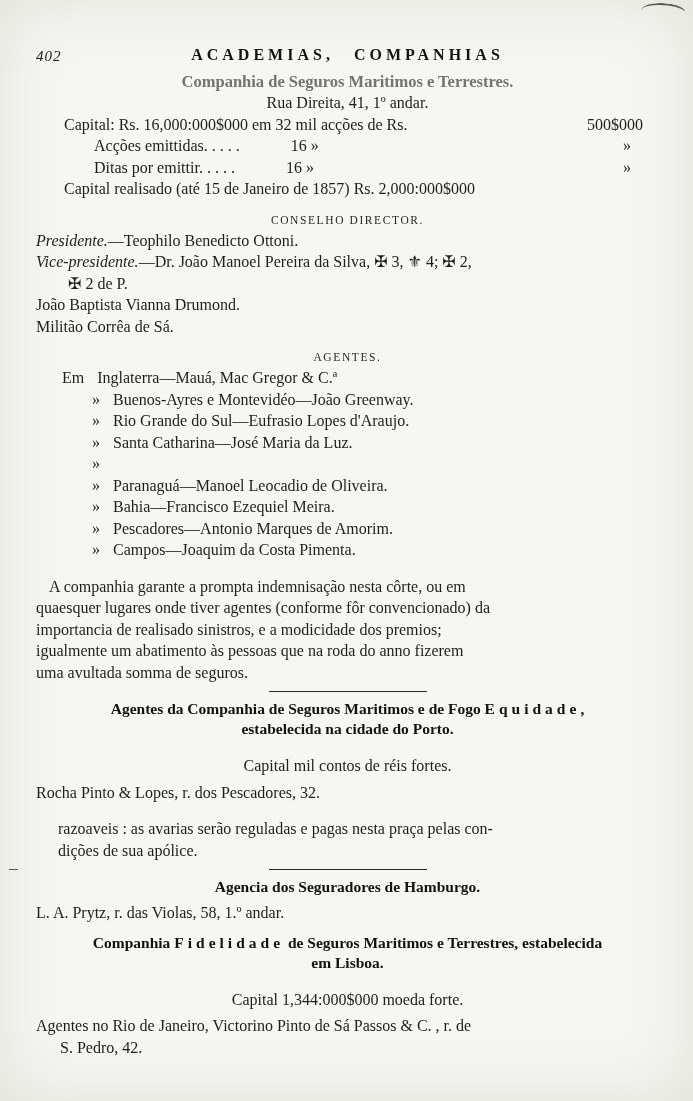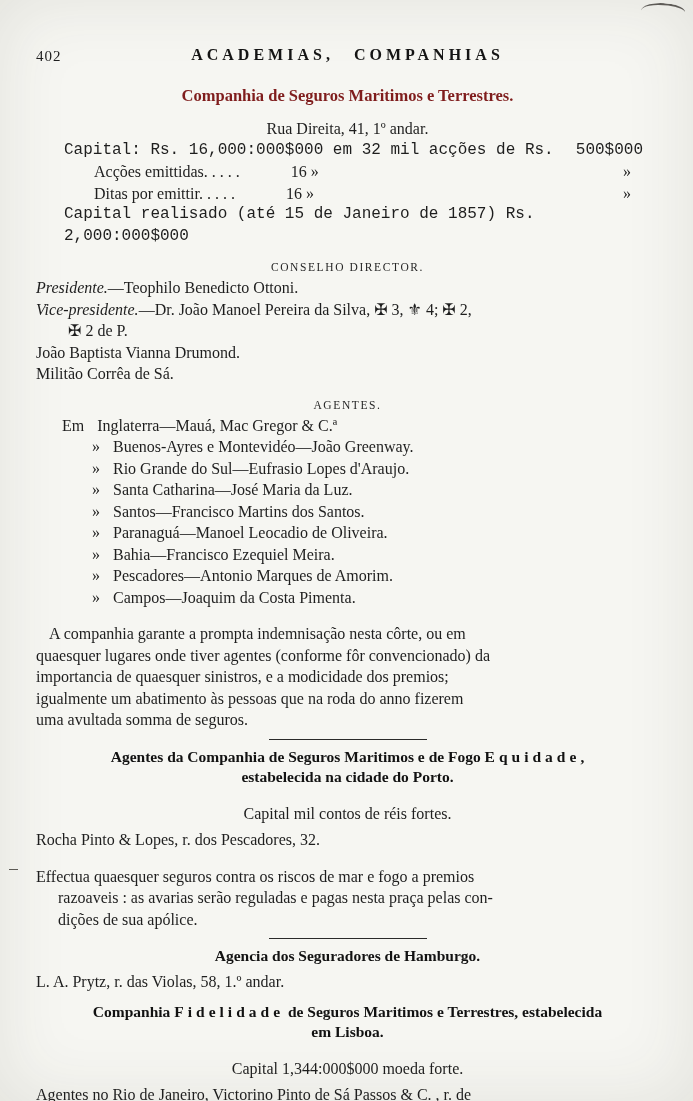--- a/index.html
+++ b/index.html
@@ -11,33 +11,33 @@
     box-shadow: inset 0 0 70px rgba(60,55,40,0.10);
     font-family:"Liberation Serif", serif;
     color:#1e1e1e;
     overflow:hidden;
   }
   .content { padding:46px 34px 0 36px; }
   .line { line-height:21.5px; min-height:21.5px; font-size:16px; }
 
   
   .topline { position:relative; height:24px; }
-  .pagenum { position:absolute; left:0; top:2px; font-size:15px; letter-spacing:1px; }
+  .pagenum { position:absolute; left:0; top:2px; font-size:15px; letter-spacing:1px;font-style:italic; }
   .running-header {
     text-align:center; font-weight:bold; font-size:16px;
     letter-spacing:4px; word-spacing:12px; color:#141414;
   }
 
-  .h-title { text-align:center; font-weight:bold; font-size:16.5px; margin-top:16px; color:#7f1d1d; }
+  .h-title { text-align:center; font-weight:bold; font-size:16.5px; margin-top:2px; color:#737373; }
   .center { text-align:center; }
-  .address { margin-top:12px; }
+  .address { margin-top:0; }
 
   
   .cap-row { display:flex; align-items:baseline; }
-  .cap-main { padding-left:28px;font-family:Liberation Mono, monospace; }
+  .cap-main { padding-left:28px; }
   .cap-main .cap-val { margin-left:auto; padding-right:16px; }
   .cap-sub { padding-left:58px;gap:48px; }
   .cap-num { margin-left:3px; }
   .cap-right { margin-left:auto; padding-right:28px; }
 
   .smallcaps-heading {
     text-align:center; font-size:11.5px; letter-spacing:1.6px;
     color:#262626; margin-top:12px; margin-bottom:2px; line-height:16px;
   }
 
@@ -137,21 +137,20 @@
     <div class="line agent-row agent-sub">
       <span class="marker">»</span>
       <span>Rio Grande do Sul—Eufrasio Lopes d'Araujo.</span>
     </div>
     <div class="line agent-row agent-sub">
       <span class="marker">»</span>
       <span>Santa Catharina—José Maria da Luz.</span>
     </div>
     <div class="line agent-row agent-sub">
       <span class="marker">»</span>
-      <span>Santos—Francisco Martins dos Santos.</span>
     </div>
     <div class="line agent-row agent-sub">
       <span class="marker">»</span>
       <span>Paranaguá—Manoel Leocadio de Oliveira.</span>
     </div>
     <div class="line agent-row agent-sub">
       <span class="marker">»</span>
       <span>Bahia—Francisco Ezequiel Meira.</span>
     </div>
     <div class="line agent-row agent-sub">
@@ -159,36 +158,35 @@
       <span>Pescadores—Antonio Marques de Amorim.</span>
     </div>
     <div class="line agent-row agent-sub">
       <span class="marker">»</span>
       <span>Campos—Joaquim da Costa Pimenta.</span>
     </div>
 
     <div class="para">
       <div class="line first">A companhia garante a prompta indemnisação nesta côrte, ou em</div>
       <div class="line">quaesquer lugares onde tiver agentes (conforme fôr convencionado) da</div>
-      <div class="line">importancia de quaesquer sinistros, e a modicidade dos premios;</div>
+      <div class="line">importancia de realisado sinistros, e a modicidade dos premios;</div>
       <div class="line">igualmente um abatimento às pessoas que na roda do anno fizerem</div>
       <div class="line">uma avultada somma de seguros.</div>
     </div>
 
 
     <div class="rule"></div>
 
     <div class="sec-heading">
       <span>Agentes da Companhia de Seguros Maritimos e de Fogo </span><span class="spaced">Equidade</span><span>,</span>
     </div>
     <div class="sec-heading">estabelecida na cidade do Porto.</div>
     <div class="line cap-center">Capital mil contos de réis fortes.</div>
     <div class="line plain-left">Rocha Pinto &amp; Lopes, r. dos Pescadores, 32.</div>
     <div class="para eq-para">
-      <div class="line">Effectua quaesquer seguros contra os riscos de mar e fogo a premios</div>
       <div class="line cont">razoaveis : as avarias serão reguladas e pagas nesta praça pelas con-</div>
       <div class="line cont">dições de sua apólice.</div>
     </div>
 
     <div class="rule"></div>
 
     <div class="sec-heading">Agencia dos Seguradores de Hamburgo.</div>
     <div class="line plain-left">L. A. Prytz, r. das Violas, 58, 1.º andar.</div>
 
     <div class="sec-heading" style="margin-top:9px;">

